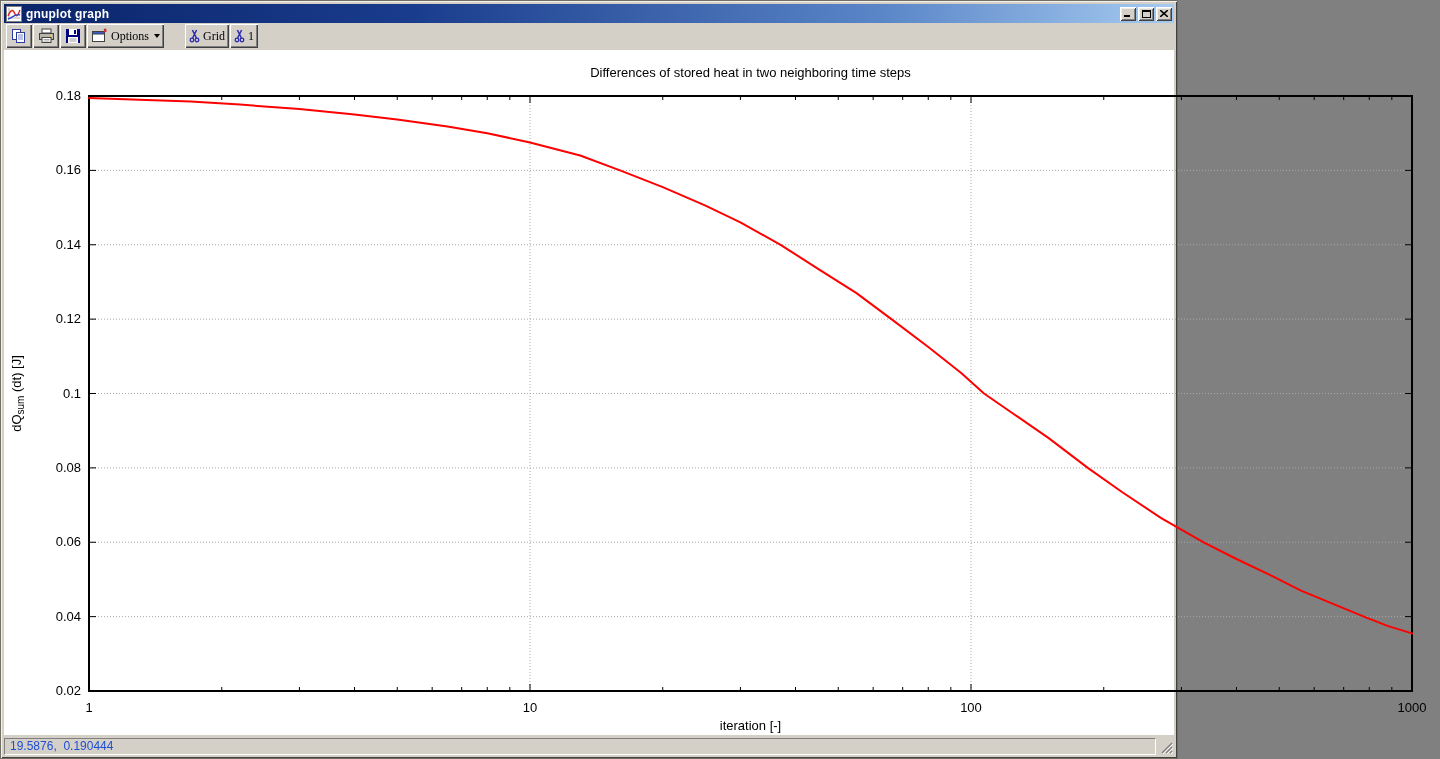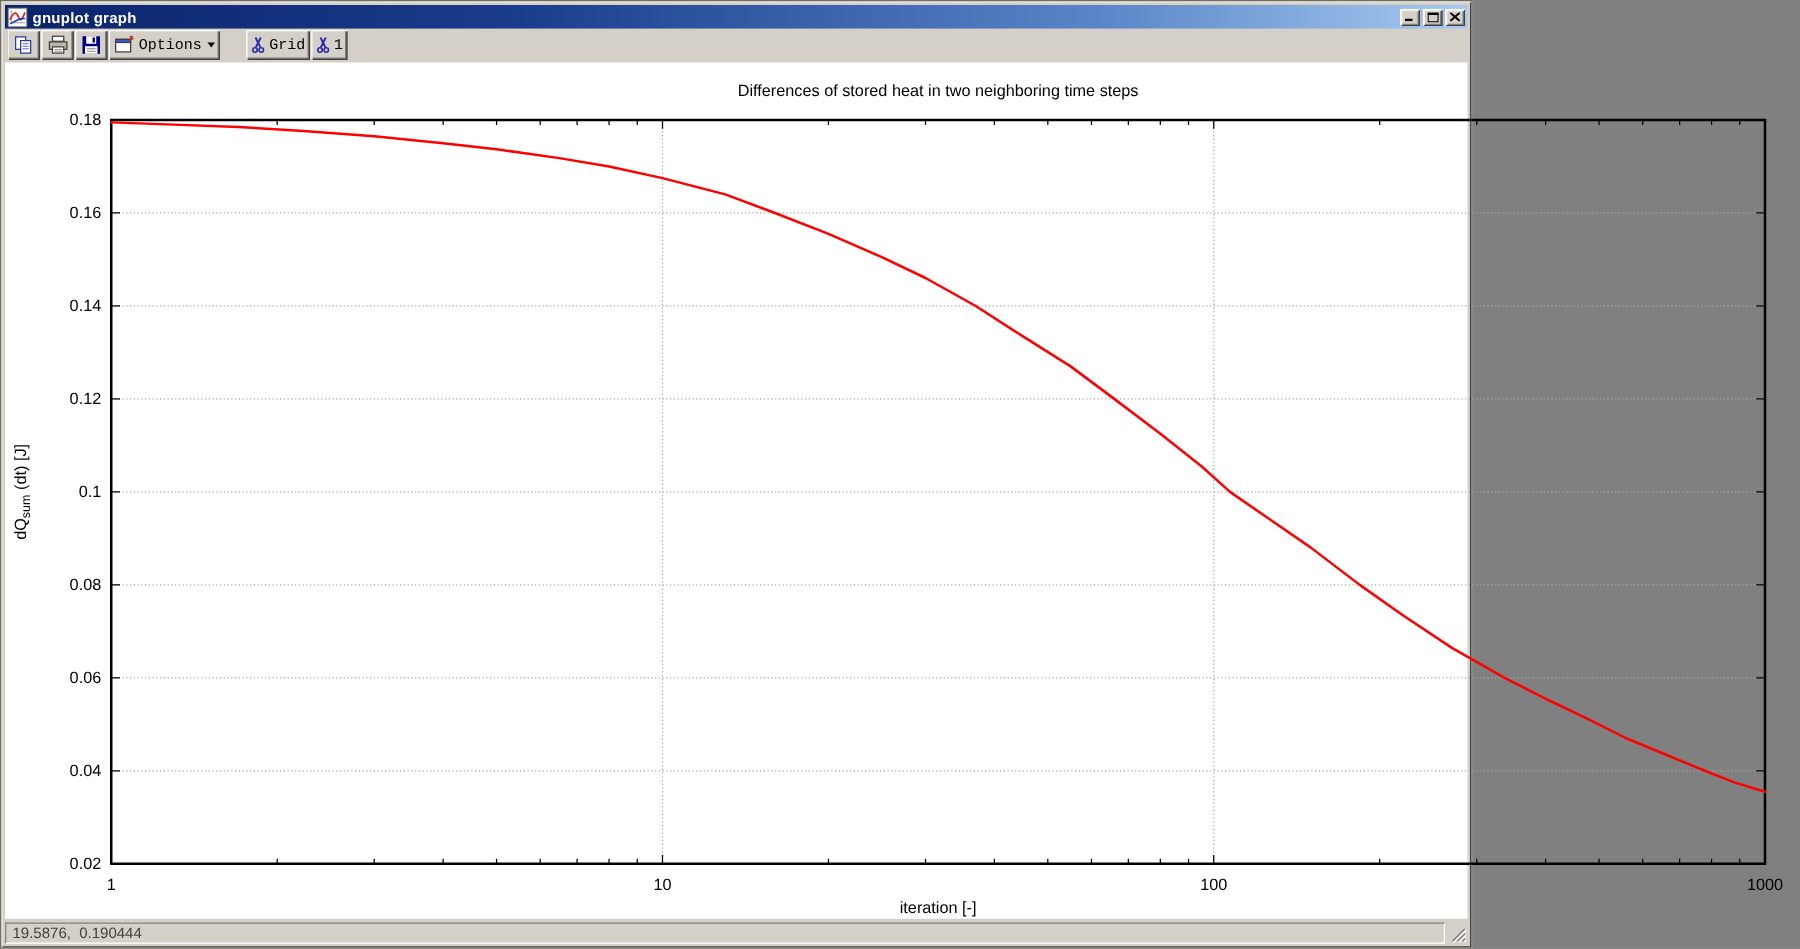--- a/index.html
+++ b/index.html
@@ -24,41 +24,41 @@
             display:flex; align-items:center; justify-content:center; cursor:default;
             box-shadow: inset 1px 1px 0 #ffffff, inset -1px -1px 0 #404040,
                         inset 2px 2px 0 #f0eee8, inset -2px -2px 0 #808080; }
   .winbtn svg { display:block; }
 
   
   .toolbar { height:27px; flex:0 0 27px; display:flex; align-items:center;
              background:#d4d0c8; padding:1px 1px 2px 2px; }
   .tbtn { height:24px; min-width:26px; background:#d4d0c8; border:none;
           display:inline-flex; align-items:center; justify-content:center; gap:3px;
-          padding:0 4px; margin-right:1px; font-family:Liberation Mono, monospace;
+          padding:0 4px; margin-right:1px; font-family:Liberation Serif, serif;
           font-size:12px; color:#000; cursor:default;
           box-shadow: inset 1px 1px 0 #ffffff, inset -1px -1px 0 #404040,
                       inset -2px -2px 0 #808080; }
   .tb-gap { width:20px; }
   .arrow-down { width:0; height:0; border-left:3px solid transparent;
                 border-right:3px solid transparent; border-top:4px solid #000;
                 margin-left:2px; }
   .tbtn svg { display:block; }
 
   
   .canvas { flex:1 1 auto; background:#ffffff; position:relative; }
   .canvas svg { position:absolute; left:0; top:0; }
 
   
   .statusbar { height:20px; flex:0 0 20px; background:#d4d0c8; display:flex;
                align-items:center; padding-top:2px; }
   .status-field { flex:1 1 auto; height:17px; margin-right:4px;
                   border:1px solid; border-color:#808080 #ffffff #ffffff #808080;
                   display:flex; align-items:center; padding:0 5px;
-                  font-size:12px; color:#404040; white-space:pre; }
+                  font-size:12px; color:#1d4ed8; white-space:pre; }
   .grip { width:14px; height:16px; align-self:flex-end; }
 </style>
 </head>
 <body>
 
 <div class="window">
 
   <div class="titlebar">
     <span class="app-icon">
       <svg width="16" height="16" viewBox="0 0 16 16">

